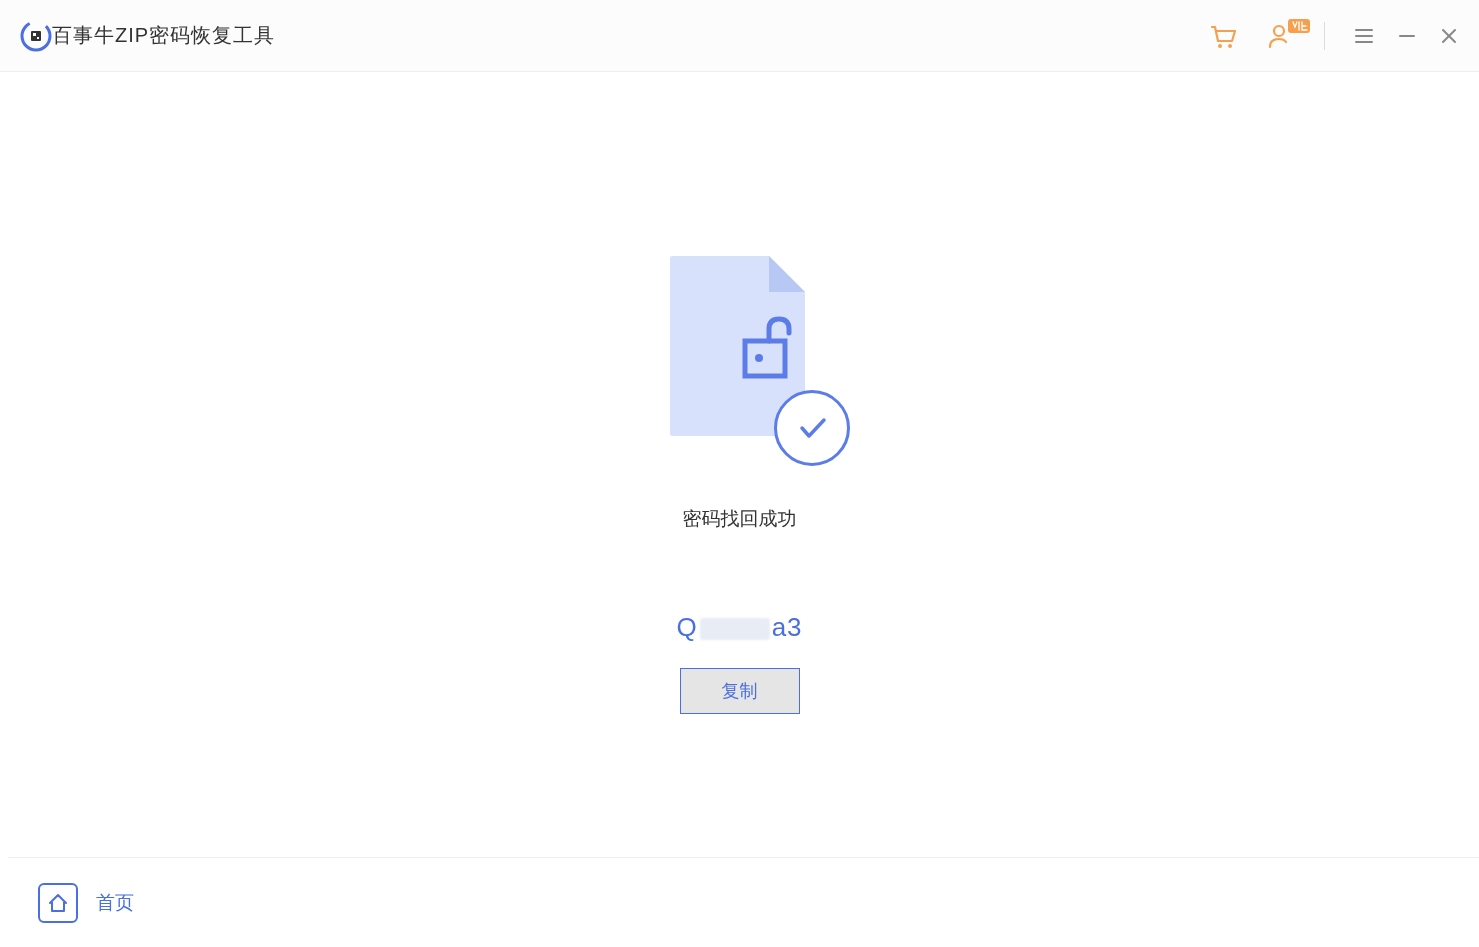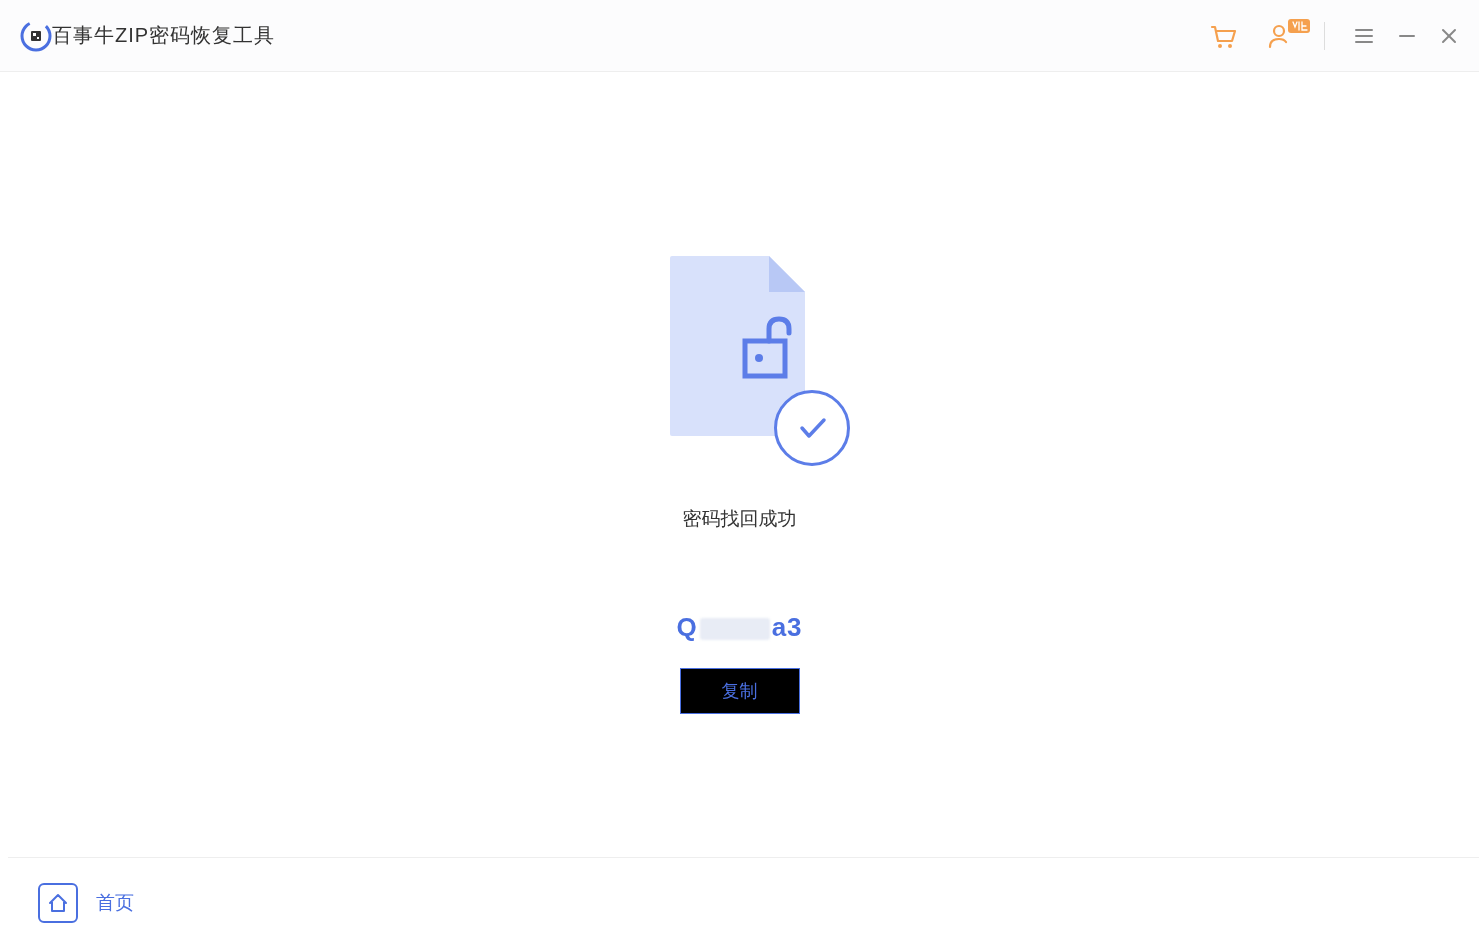--- a/index.html
+++ b/index.html
@@ -146,42 +146,42 @@
     
     .status-text {
       font-size: 19px;
       color: #333333;
       margin-bottom: 80px;
     }
     
     .password-display {
       font-size: 26px;
       color: #4a6fe0;
-      font-weight: 700;
+      font-weight: 400;
       margin-bottom: 25px;
       letter-spacing: 1px;
       position: relative;
     }
     
     .password-blur {
       display: inline-block;
       width: 70px;
       height: 22px;
       background: #e8ecf5;
       border-radius: 3px;
       vertical-align: middle;
       margin: 0 2px;
       filter: blur(1px);
     }
     
     .copy-button {
       width: 120px;
       height: 46px;
       border: 1.5px solid #4a6fe0;
-      background: #000000;
+      background: #e5e5e5;
       color: #4a6fe0;
       font-size: 18px;
       cursor: pointer;
       font-family: inherit;
       display: flex;
       align-items: center;
       justify-content: center;
     }
     
     .footer {

